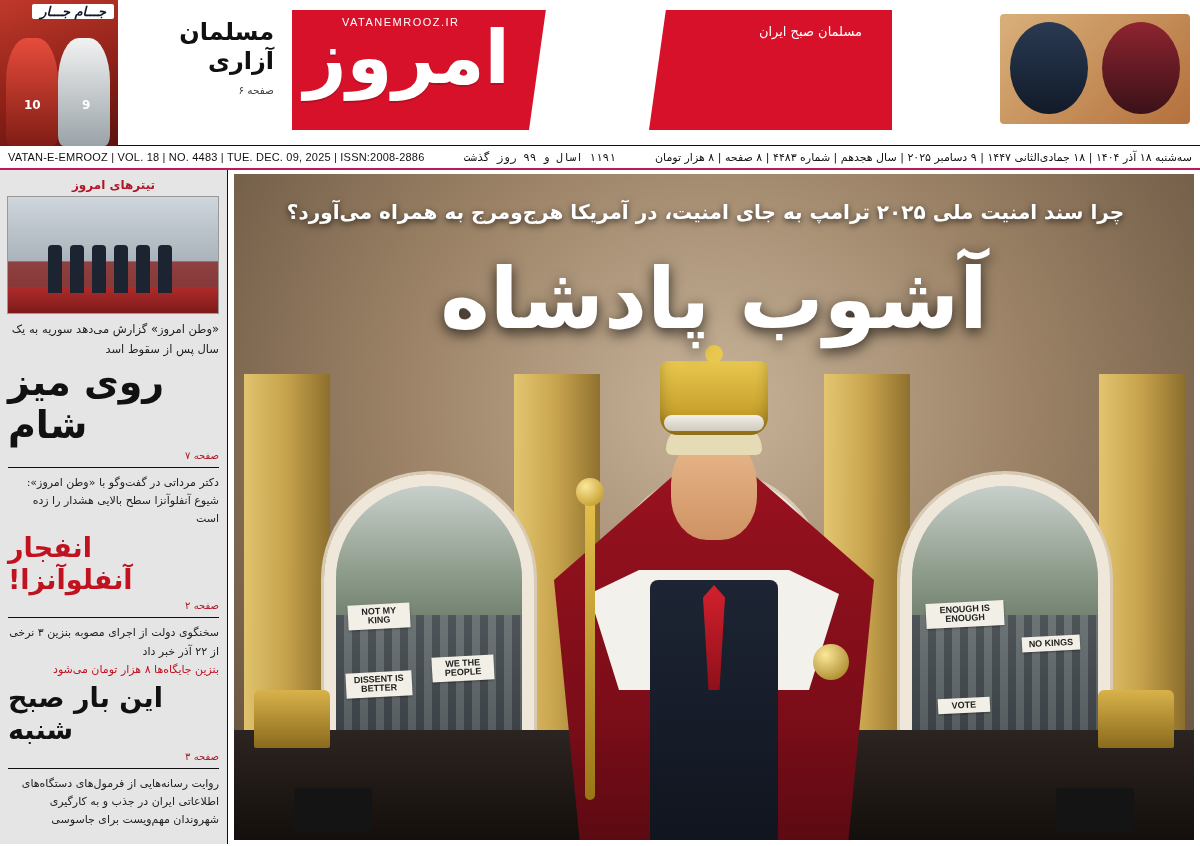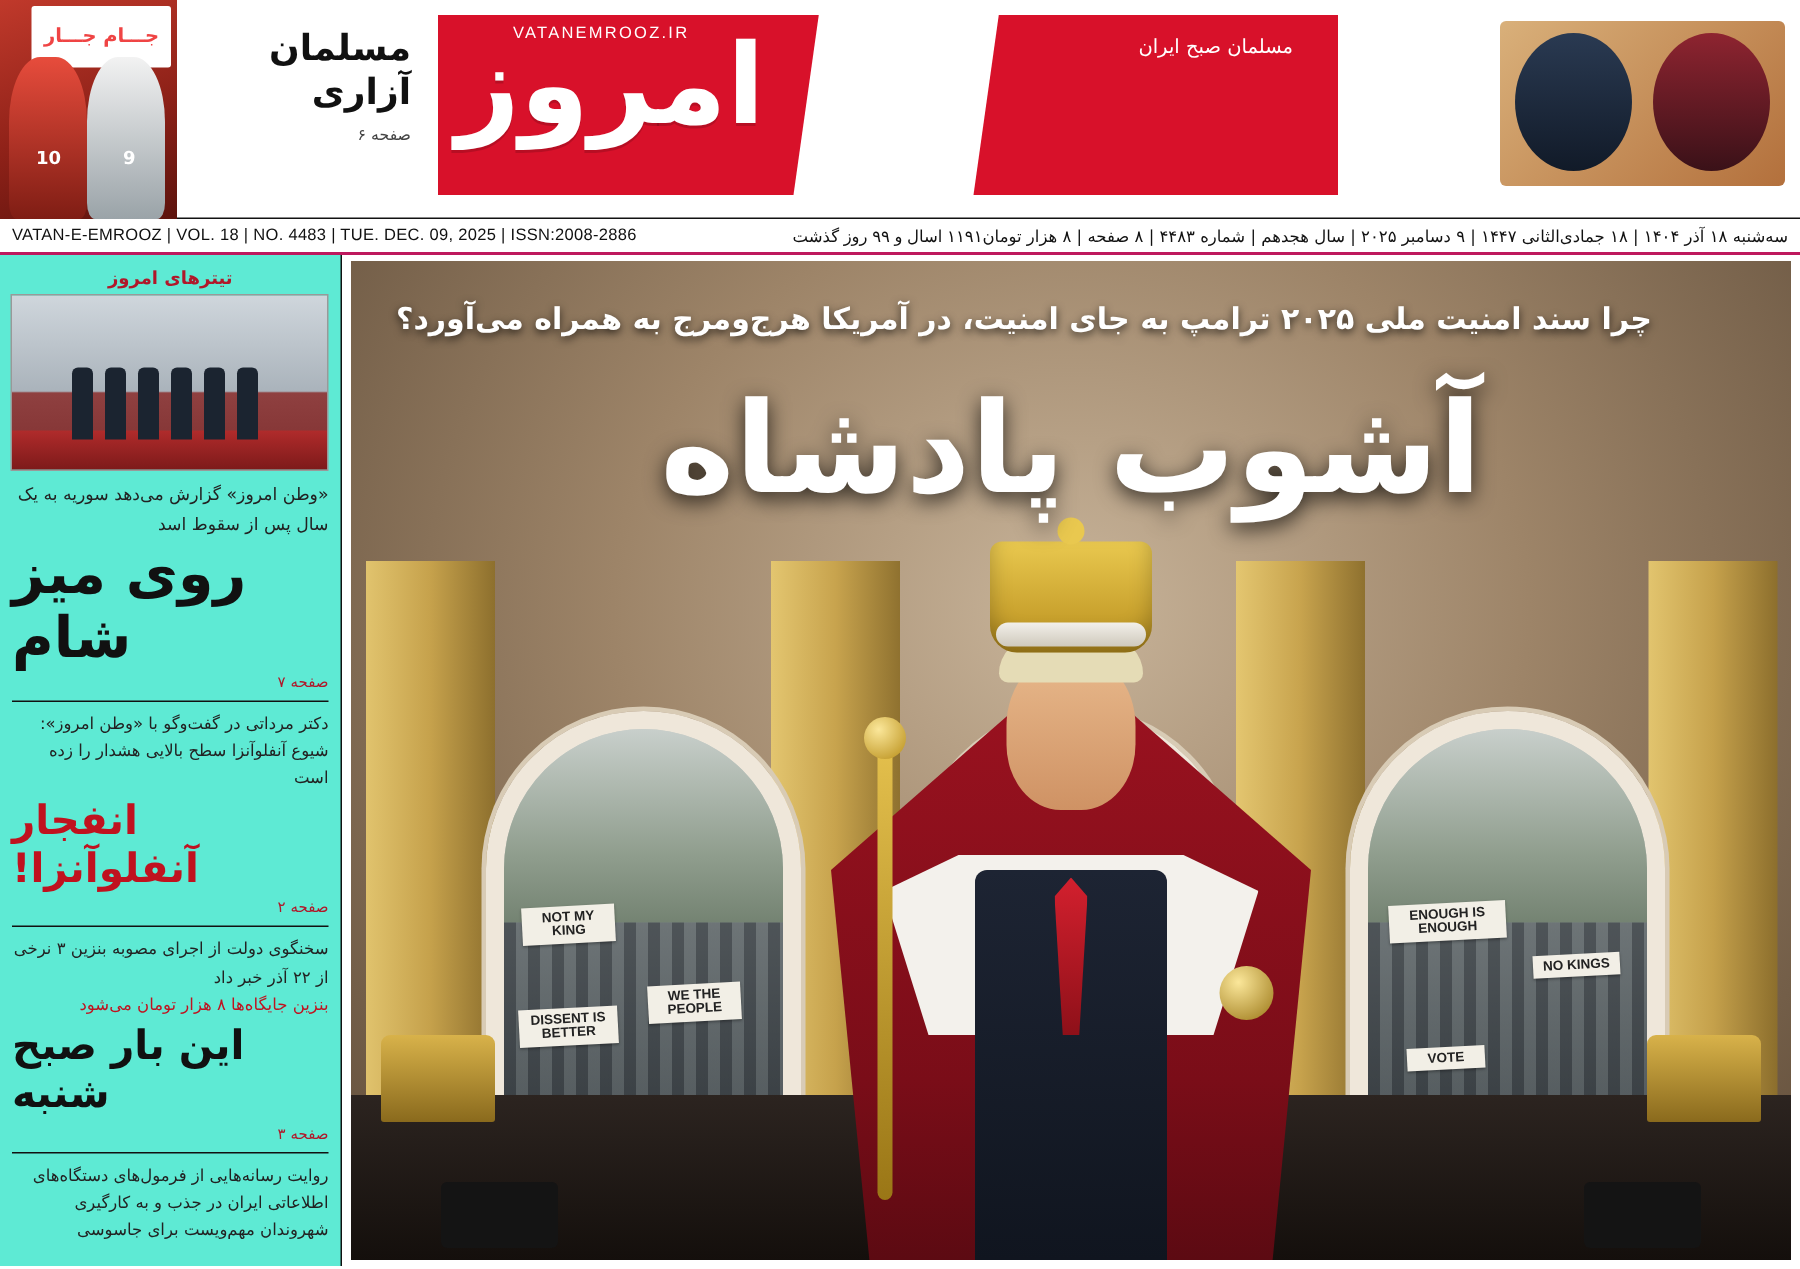--- a/index.html
+++ b/index.html
@@ -23,24 +23,25 @@
     border-bottom: 1px solid #111;
   }
   .mh-left-sports {
     position: absolute; left: 0; top: 0;
     width: 118px; height: 146px;
     background: linear-gradient(160deg,#c0392b 0%, #8e2118 55%, #5c130d 100%);
     overflow: hidden;
   }
   .mh-left-sports .tag {
     position: absolute; top: 4px; right: 4px;
-    background: #fff; color: #ef4444;
+    background: #fff; color: #0f172a;
     font-size: 13px; font-weight: bold;
-    padding: 13px 8px; border-radius: 2px;
+    padding: 0 8px; border-radius: 2px;
     letter-spacing: 1px;
+    font-style: italic;
   }
   .mh-left-sports .player {
     position: absolute; bottom: 0;
     width: 52px; height: 108px;
     border-radius: 40% 40% 10% 10%;
   }
   .mh-left-sports .p1 { left: 6px; background: linear-gradient(180deg,#e74c3c,#7f1d14); }
   .mh-left-sports .p2 { left: 58px; background: linear-gradient(180deg,#f2f2f2,#9aa3a8); }
   .mh-left-sports .num {
     position: absolute; bottom: 34px; font-size: 12px; color: #fff; font-weight: bold;
@@ -126,37 +127,37 @@
     position: relative;
     width: 1200px; height: 24px;
     border-bottom: 2px solid #be185d;
     font-size: 11px; color: #111;
     display: flex; align-items: center;
     padding: 0 8px;
     direction: ltr;
     font-family: "Liberation Sans", sans-serif;
   }
   .infobar .left { white-space: nowrap; letter-spacing: .2px; }
-  .infobar .center { flex: 1; direction: rtl; font-family: Liberation Sans, sans-serif;}
+  .infobar .center { flex: 1; text-align: center; direction: rtl; font-family: Liberation Mono, monospace;}
   .infobar .right { direction: rtl; white-space: nowrap; font-family: "DejaVu Sans", sans-serif;}
 
   
   .content {
     position: relative;
     width: 1200px; height: 674px;
     display: flex; flex-direction: row-reverse;
   }
 
   
   .sidebar {
     width: 228px; height: 674px;
     border-right: 1px solid #111;
     direction: rtl; text-align: right;
     padding: 4px 8px 0 8px;
-    background: #5eead4;
+    background: #e5e5e5;
   }
   .side-title {
     text-align: center;
     font-size: 12px; color: #b0182a; font-weight: bold;
     margin: 4px 0 4px 0;
   }
   .side-photo {
     position: relative;
     width: 212px; height: 118px;
     border: 1px solid #999;
@@ -318,21 +319,21 @@
     width: 28px; height: 28px; border-radius: 50%;
     background: radial-gradient(circle at 35% 30%, #fbe79a, #b88d16);
   }
   .orb {
     position: absolute; bottom: 160px; right: 30px;
     width: 36px; height: 36px; border-radius: 50%;
     background: radial-gradient(circle at 35% 30%, #fbe79a, #9a7616);
   }
   .main-kicker {
     position: absolute; top: 26px; right: 47px; left: 30px;
-    text-align: left; direction: rtl;
+    text-align: center; direction: rtl;
     color: #fff; font-size: 20px; font-weight: bold;
     text-shadow: 0 2px 6px rgba(0,0,0,.7);
   }
   .main-head {
     position: absolute; top: 76px; left: 0; right: 0;
     text-align: center; direction: rtl;
     color: #fff; font-size: 84px; font-weight: bold;
     letter-spacing: -1px;
     text-shadow: 0 4px 14px rgba(0,0,0,.75);
   }

